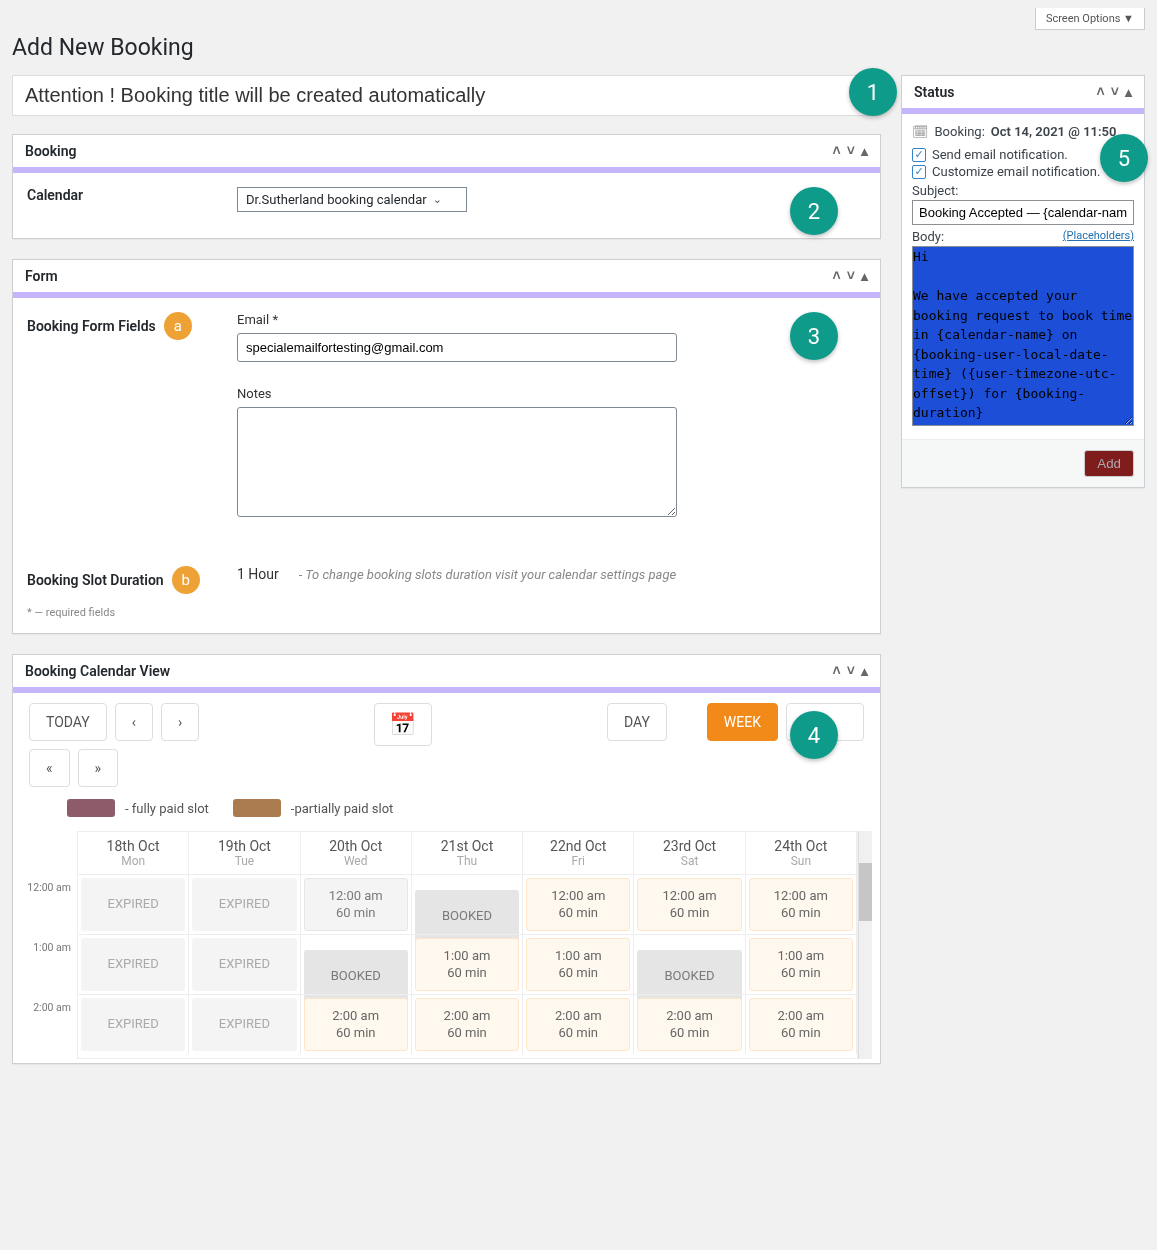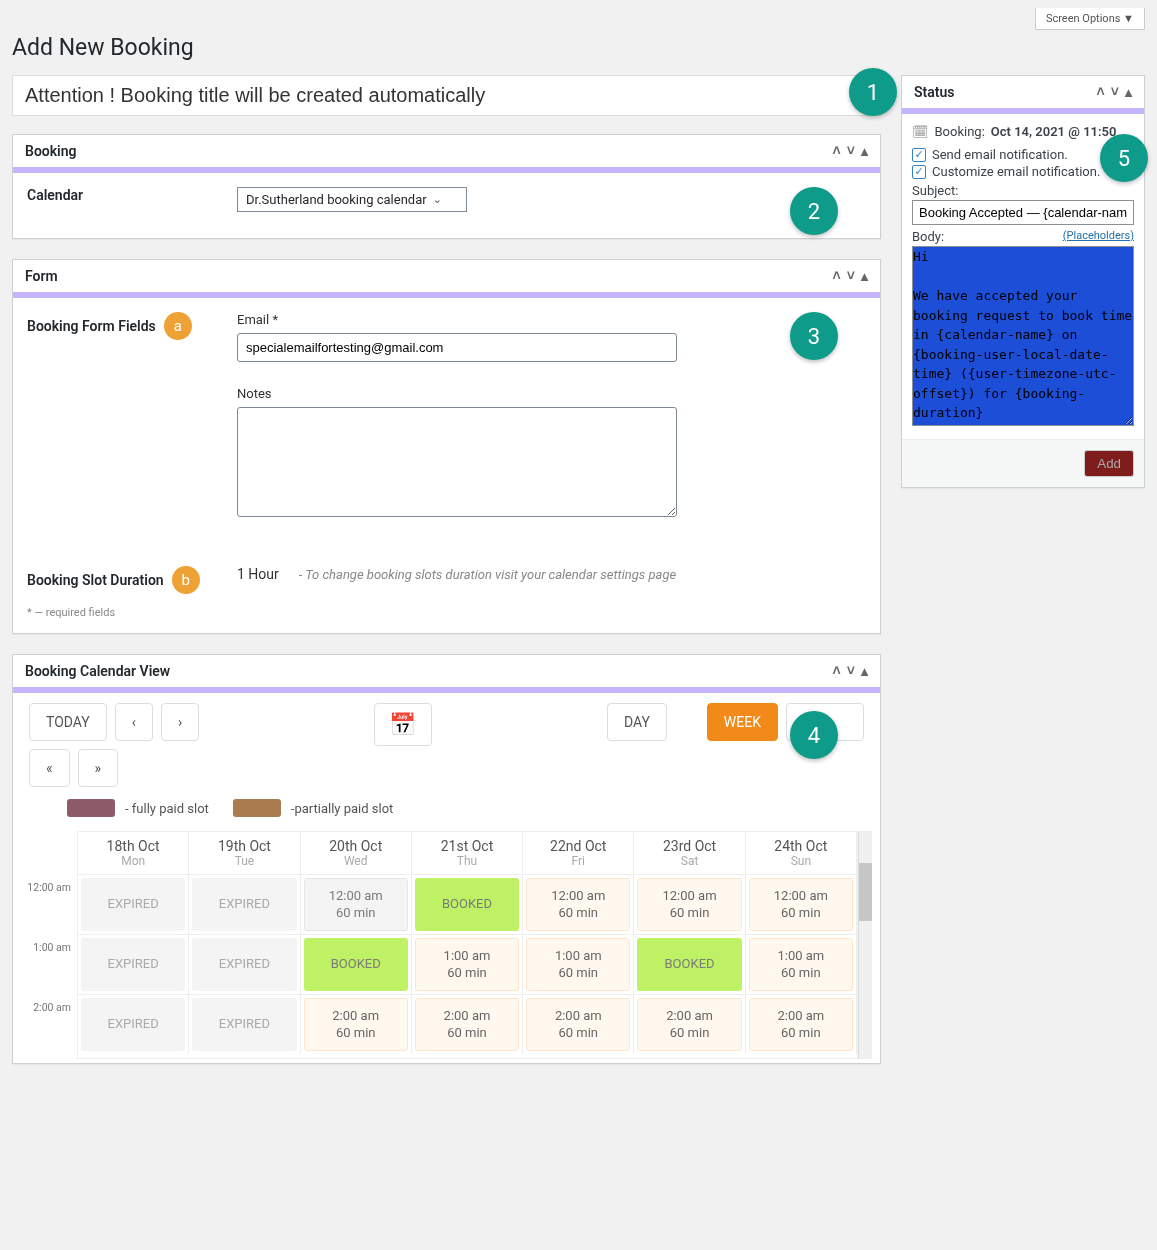--- a/index.html
+++ b/index.html
@@ -47,21 +47,21 @@
   .cal-grid { flex:1; overflow:hidden; border:1px solid #eee;}
   .cal-head { display:flex; }
   .cal-head-cell { flex:1; text-align:center; padding:6px 0; border-right:1px solid #eee; }
   .cal-head-cell .d1 { font-size:14px; color:#555;}
   .cal-head-cell .d2 { font-size:12px; color:#aaa;}
   .cal-rows { }
   .cal-row { display:flex; height:60px;}
   .cal-cell { flex:1; border-top:1px solid #eee; border-right:1px solid #eee; padding:3px;}
   .slot { height:100%; border-radius:3px; display:flex; flex-direction:column; align-items:center; justify-content:center; font-size:13px; text-align:center; line-height:1.3;}
   .slot-expired { background:#f4f4f4; color:#aaa;}
-  .slot-booked { background:#bef264; color:#7a7a7a;}
+  .slot-booked { background:#e5e5e5; color:#7a7a7a;margin-top:12px;}
   .slot-avail { background:#fff8ef; border:1px solid #ffe6cb; color:#666;}
   .slot-avail-grey { background:#f4f4f4; border:1px solid #e6e6e6; color:#7a7a7a;}
   .scrollbar { width:14px; background:#f0f0f0; border-left:1px solid #ddd;}
   .scrollbar-thumb { background:#c6c6c6; height:58px; margin-top:32px;}
   
   .side-body { padding:10px 10px;}
   .chk-row { display:flex; align-items:center; gap:6px; font-size:13px; color:#3c434a; margin:2px 0;}
   .chk { width:14px; height:14px; border:1px solid #3582c4; border-radius:2px; display:inline-flex; align-items:center; justify-content:center; color:#3582c4; font-size:11px;}
   .side-label { font-size:13px; color:#3c434a; margin:4px 0 2px;}
   .side-input { width:100%; border:1px solid #8c8f94; padding:4px 6px; font-size:13px; background:#fff;}

